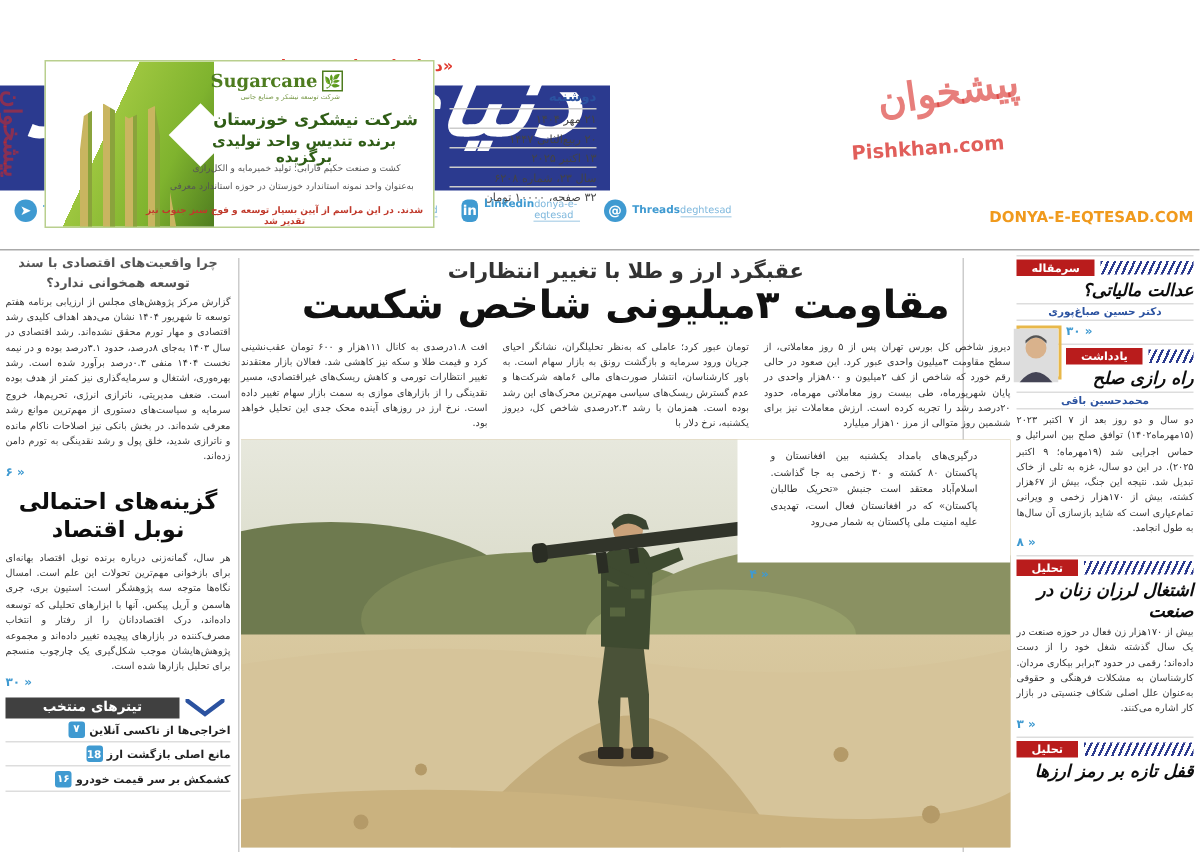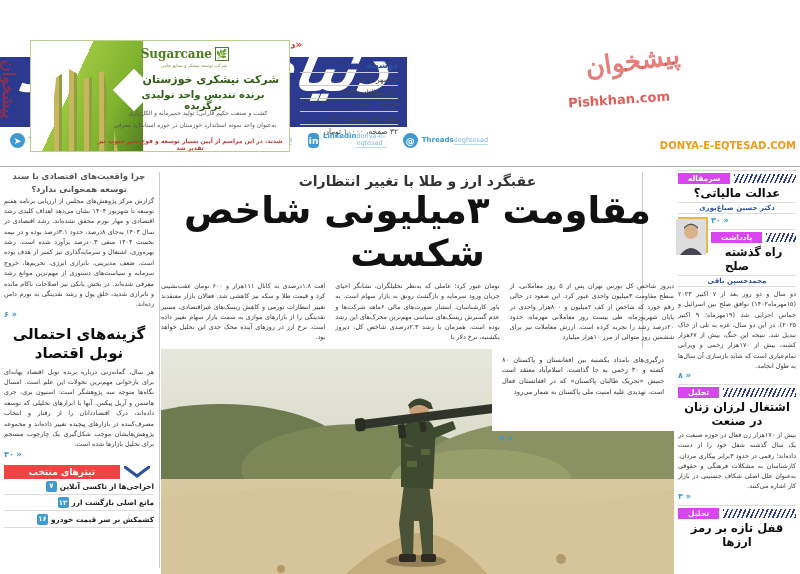--- a/index.html
+++ b/index.html
@@ -54,55 +54,55 @@
        transform:rotate(-4deg);direction:ltr;pointer-events:none;}
   .wm-side{position:absolute;top:60px;right:782px;color:rgba(215,40,35,.55);font-size:16px;font-weight:bold;
            writing-mode:vertical-rl;font-family:"DejaVu Serif",serif;}
 
   .toprule{position:absolute;top:166px;left:0;width:800px;height:1px;background:#aaa;}
   .vdiv{position:absolute;top:172px;height:396px;width:1px;background:#ccc;}
 
   
   .center{position:absolute;top:170px;right:126px;width:513px;}
   .kicker{text-align:center;font-size:14px;color:#333;font-weight:bold;padding:3px 0 1px;}
-  .bighead{text-align:center;font-size:37px;font-weight:bold;color:#111;line-height:1.15;letter-spacing:-1px;}
+  .bighead{text-align:center;font-size:26px;font-weight:bold;color:#111;line-height:1.15;letter-spacing:-1px;}
   .leadcols{display:flex;gap:10px;margin-top:6px;direction:rtl;}
   .leadcols div{flex:1;font-size:6.4px;line-height:1.6;text-align:justify;color:#333;}
 
   
   .photo{position:relative;margin-top:6px;width:513px;height:272px;background:#cbb98e;overflow:hidden;}
   .photo svg{position:absolute;inset:0;}
   .infobox{position:absolute;top:0;right:0;width:182px;height:82px;background:#fff;padding:3px 6px 0 6px;}
   .infobox h2{margin:0;font-size:15px;color:#0d0d0d;text-align:center;}
-  .infobox p{margin:3px 4px 0;font-size:6.6px;line-height:1.65;text-align:justify;color:#333;}
+  .infobox p{margin:3px 16px 0;font-size:6.6px;line-height:1.65;text-align:justify;color:#333;}
   .pref{color:#3f9ad1;font-weight:bold;font-size:8px;}
   .infobox .pref{position:absolute;left:8px;bottom:-12px;}
 
   
   .rrail{position:absolute;top:170px;right:4px;width:118px;}
   .sec{border-top:1px solid #ddd;padding-bottom:4px;}
   .sec-head{display:flex;align-items:center;gap:4px;margin:2px 0 2px;}
   .stripes{flex:1;height:9px;background:repeating-linear-gradient(115deg,#2b3a8f 0 1.5px,transparent 1.5px 4px);}
-  .tab{background:#d946ef;color:#fff;font-size:7.5px;font-weight:bold;padding:1px 10px;}
-  .sec h3{margin:1px 0 2px;font-size:11.5px;color:#0d0d0d;text-align:center;}
+  .tab{background:#b91c1c;color:#fff;font-size:7.5px;font-weight:bold;padding:1px 10px;}
+  .sec h3{margin:1px 0 2px;font-size:11.5px;color:#0d0d0d;text-align:right;font-style:italic;}
   .author{border-top:1px solid #ddd;border-bottom:1px solid #ddd;color:#2b52a0;font-size:7px;font-weight:bold;
           text-align:center;padding:1px 0;margin-bottom:2px;}
   .sec p{margin:0;font-size:6.4px;line-height:1.6;text-align:justify;color:#333;}
   .sec .pref{display:block;text-align:left;}
   .avatar{float:left;width:30px;height:36px;border:2px solid #e8b84a;margin:1px 3px 1px 0;}
 
   
   .lrail{position:absolute;top:170px;right:646px;width:150px;}
   .lk{font-size:8.5px;font-weight:bold;color:#555;text-align:center;line-height:1.5;}
   .lt1{font-size:18px;font-weight:bold;color:#0d0d0d;text-align:center;line-height:1.25;margin:3px 0;}
   .lt2{font-size:15px;font-weight:bold;color:#0d0d0d;text-align:center;line-height:1.3;margin:6px 0 3px;}
   .lrail p{margin:0;font-size:6.4px;line-height:1.62;text-align:justify;color:#333;}
   .lrail .pref{display:block;text-align:left;}
   .sel-head{display:flex;align-items:center;margin-top:6px;}
-  .sel-title{flex:1;background:#ef4444;color:#fff;font-size:9px;font-weight:bold;text-align:center;padding:2px 0;}
+  .sel-title{flex:1;background:#404040;color:#fff;font-size:9px;font-weight:bold;text-align:center;padding:2px 0;}
   .chev{width:34px;display:flex;justify-content:center;}
   .sel-item{display:flex;align-items:center;justify-content:flex-start;gap:3px;border-bottom:1px solid #ddd;
             padding:2.2px 0;direction:rtl;}
   .sel-item .txt{font-size:7.3px;font-weight:bold;color:#222;text-align:right;}
   .num{min-width:11px;height:11px;background:#3f9ad1;color:#fff;font-size:7px;font-weight:bold;border-radius:2px;
        display:flex;align-items:center;justify-content:center;}
 </style>
 </head>
 <body>
 
@@ -274,21 +274,21 @@
           </svg>
       </div>
       <span class="pref" style="display:block;text-align:left;">« ۳۰</span>
     </div>
 
     <div class="sec">
       <div class="sec-head">
           <span class="stripes"></span>
         <span class="tab">یادداشت</span>
         </div>
-      <h3>راه گذشته صلح</h3>
+      <h3>راه رازی صلح</h3>
       <div class="author">محمدحسین باقی</div>
       <p>دو سال و دو روز بعد از ۷ اکتبر ۲۰۲۳ (۱۵مهرماه۱۴۰۲) توافق صلح بین اسرائیل و حماس اجرایی شد (۱۹مهرماه؛ ۹ اکتبر ۲۰۲۵). در این دو سال، غزه به تلی از خاک تبدیل شد. نتیجه این جنگ، بیش از ۶۷هزار کشته، بیش از ۱۷۰هزار زخمی و ویرانی تمام‌عیاری است که شاید بازسازی آن سال‌ها به طول انجامد.</p>
       <span class="pref" style="display:block;text-align:left;">« ۸</span>
     </div>
 
     <div class="sec">
       <div class="sec-head">
           <span class="stripes"></span>
         <span class="tab">تحلیل</span>
         </div>
@@ -325,21 +325,21 @@
       </span>
       <span class="sel-title">تیترهای منتخب</span>
     </div>
 
     <div class="sel-item">
       <span class="txt">اخراجی‌ها از تاکسی آنلاین</span>
       <span class="num">۷</span>
       </div>
     <div class="sel-item">
       <span class="txt">مانع اصلی بازگشت ارز</span>
-      <span class="num">۱۲</span>
+      <span class="num">18</span>
       </div>
     <div class="sel-item">
       <span class="txt">کشمکش بر سر قیمت خودرو</span>
       <span class="num">۱۶</span>
       </div>
 
   </div>
 
 </div>
 

